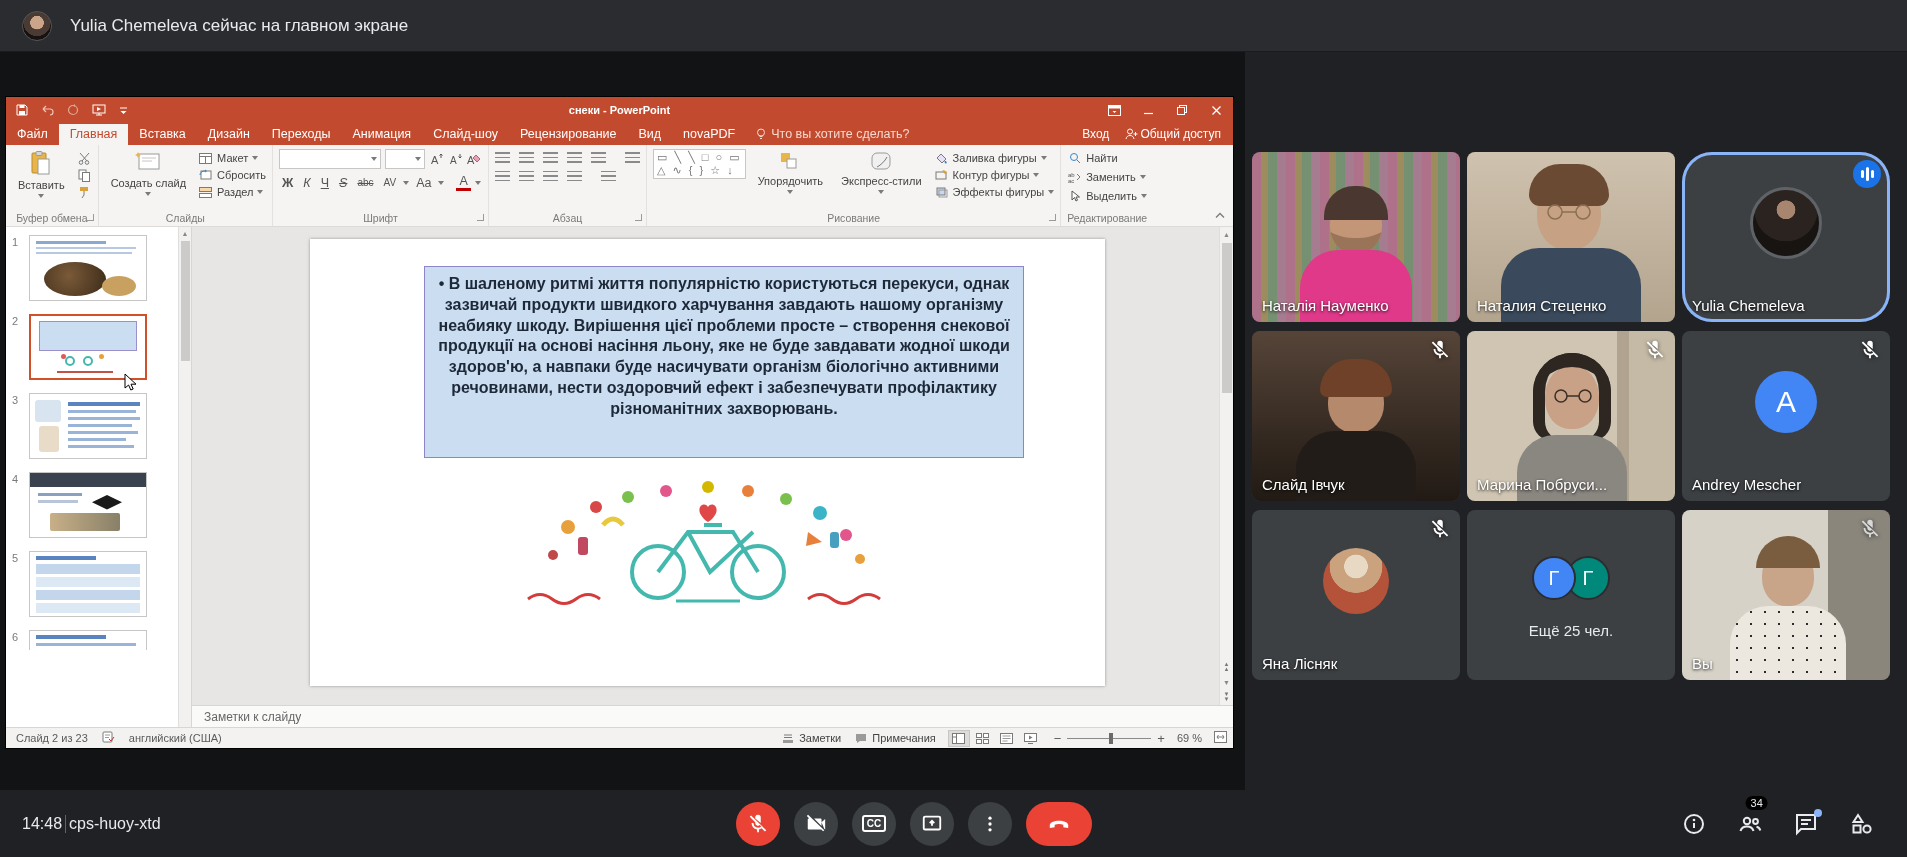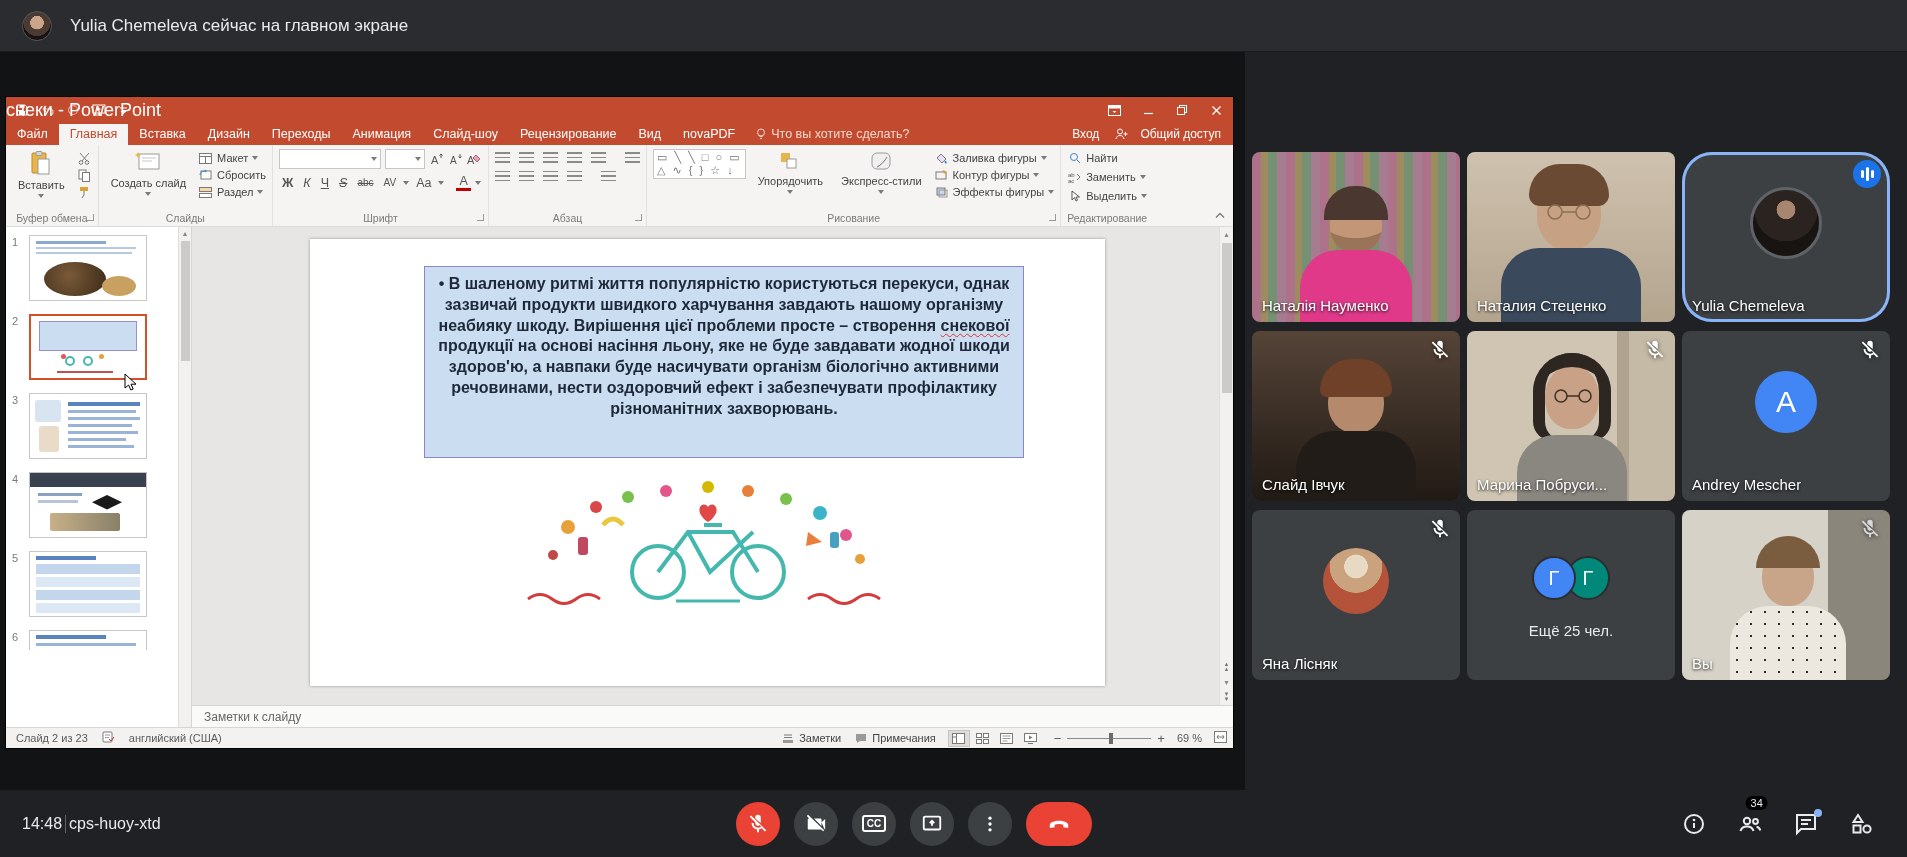--- a/index.html
+++ b/index.html
@@ -19,30 +19,30 @@
   .bottombar    { position:absolute; left:0; top:790px; width:1907px; height:67px; background:#202124;
                   display:flex; align-items:center; }
 
   
   .ppt { position:absolute; left:6px; top:45px; width:1227px; height:651px; background:#f5f4f2;
          box-shadow:0 0 0 1px #000; display:flex; flex-direction:column; font-size:12px; color:#444; }
 
   .ppt-titlebar { height:26px; background:#c24a2e; display:flex; align-items:center; color:#fff; position:relative; }
   .qat { display:flex; align-items:center; gap:13px; padding-left:10px; }
   .qat svg { display:block; }
-  .ppt-title { position:absolute; left:0; right:0; text-align:left; font-size:18px; pointer-events:none; }
+  .ppt-title { position:absolute; left:0; right:0; text-align:center; font-size:11px; pointer-events:none;font-weight:bold; }
   .winctrl { margin-left:auto; display:flex; align-items:center; gap:0; z-index:2; }
   .winctrl .wbtn { width:34px; height:26px; display:flex; align-items:center; justify-content:center; color:#fff; font-size:12px; }
 
   .ppt-tabs { height:22px; background:#c24a2e; display:flex; align-items:flex-end; color:#fff; }
   .tab { padding:3px 11px 4px; font-size:12.5px; white-space:nowrap; }
   .tab.active { background:#f5f4f2; color:#c24a2e; }
   .tellme { display:flex; align-items:center; gap:5px; padding:3px 10px 4px; font-size:12.5px; color:#f6d9cf; }
   .tab-right { margin-left:auto; display:flex; align-items:center; gap:16px; padding:0 12px 4px; font-size:12px; }
-  .share-btn { display:flex; align-items:center; gap:12px; }
+  .share-btn { display:flex; align-items:center; gap:2px; }
 
   .ribbon { height:82px; background:#f5f4f2; border-bottom:1px solid #dddbd9; display:flex; }
   .rg { display:flex; flex-direction:column; border-right:1px solid #e3e1df; padding:4px 6px 0; position:relative; }
   .rg-body { flex:1; display:flex; align-items:flex-start; gap:6px; }
   .rg-label { height:17px; text-align:center; font-size:10.5px; color:#7a7a7a; display:flex; align-items:center; justify-content:center; gap:4px; }
   .launcher { width:7px; height:7px; border-right:1px solid #9a9a9a; border-bottom:1px solid #9a9a9a; position:absolute; right:4px; bottom:5px; }
   .bigbtn { display:flex; flex-direction:column; align-items:center; justify-content:flex-start; gap:2px; padding:2px 6px; font-size:11px; color:#444; text-align:center; line-height:1.15; }
   .smallcol { display:flex; flex-direction:column; gap:3px; padding-top:2px; }
   .sbtn { display:flex; align-items:center; gap:4px; font-size:11px; color:#444; white-space:nowrap; }
   .caret { width:0; height:0; border-left:3px solid transparent; border-right:3px solid transparent; border-top:4px solid #7a7a7a; display:inline-block; }
@@ -65,21 +65,21 @@
   .tscroll { position:absolute; right:0; top:0; width:13px; height:100%; background:#f2f1f0; border-left:1px solid #e0dedc; }
   .tscroll .tarr { height:13px; display:flex; align-items:center; justify-content:center; font-size:7px; color:#888; }
   .tscroll .tthumb { position:absolute; left:2px; top:14px; width:9px; height:120px; background:#cdcbc9; }
 
   .canvas-col { flex:1; display:flex; flex-direction:column; min-width:0; }
   .canvas { flex:1; background:#e8e6e4; position:relative; }
   .slide { position:absolute; left:118px; top:12px; width:795px; height:447px; background:#fff; box-shadow:0 0 3px rgba(0,0,0,.35); }
   .textbox { position:absolute; left:114px; top:27px; width:600px; height:192px; background:#cbddf1; border:1.5px solid #8d85c8;
              display:flex; align-items:flex-start; justify-content:center; padding:7px 10px; }
   .textbox p { font-size:16px; line-height:1.3; font-weight:600; color:#1d2838; text-align:center; }
-  .squiggle { text-decoration:underline; text-decoration-style:wavy; text-decoration-color:#e03030; text-decoration-thickness:1px; text-underline-offset:2px; }
+  .squiggle { text-decoration-style:wavy; text-decoration-color:#e03030; text-decoration-thickness:1px; text-underline-offset:2px; }
   .illus { position:absolute; left:0; right:0; top:238px; display:flex; flex-direction:column; align-items:center; }
   .caption { margin-top:2px; font-size:25px; letter-spacing:9px; color:#4c524c; font-weight:400; }
 
   .vscroll { position:absolute; right:0; top:0; width:14px; height:100%; background:#f2f1f0; border-left:1px solid #e0dedc;
              display:flex; flex-direction:column; align-items:center; }
   .vscroll .varr { height:14px; font-size:7px; color:#888; display:flex; align-items:center; justify-content:center; }
   .vscroll .vthumb { width:10px; height:150px; background:#cdcbc9; margin-top:2px; }
   .vscroll .spacer { flex:1; }
   .dblarr { font-size:6px; color:#777; line-height:5px; text-align:center; padding:3px 0; }
 

